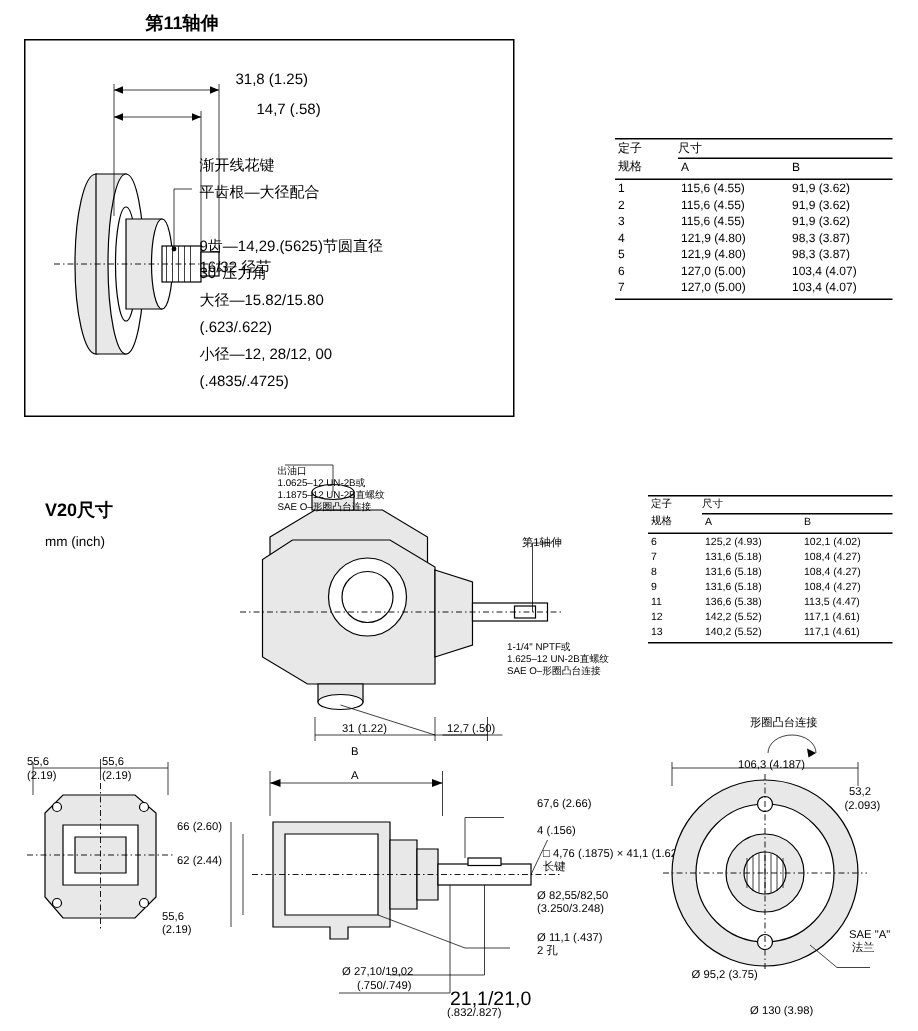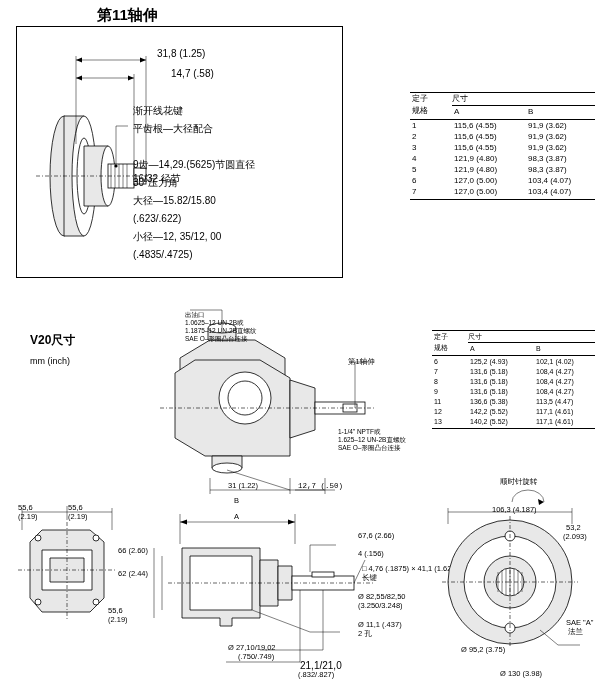--- a/index.html
+++ b/index.html
@@ -14,21 +14,21 @@
   #topFrame{left:16px;top:26px;width:325px;height:250px;border:1px solid #000;background:#fff;}
   svg{position:absolute;overflow:visible;}
   .sf{stroke:#000;stroke-width:0.8;fill:#e8e8e8;}
   .sw{stroke:#000;stroke-width:0.8;fill:#ffffff;}
   .dash{stroke:#000;stroke-width:0.6;fill:none;stroke-dasharray:4,2,1,2;}
   .thin{stroke:#000;stroke-width:0.5;fill:none;}
 </style>
 </head>
 <body>
 
-<div class="tb" style="left:97px;top:10px;font-size:15px;text-align:right;">第11轴伸</div>
+<div class="tb" style="left:97px;top:10px;font-size:12px;text-align:right;">第11轴伸</div>
 
 <div id="topFrame" class="box"></div>
 
 <svg style="left:16px;top:26px;width:325px;height:250px;">
 
   <ellipse class="sf" cx="48" cy="150" rx="14" ry="60"></ellipse>
   <path class="sf" d="M48 90 L68 90 L68 210 L48 210 Z"></path>
   <ellipse class="sw" cx="68" cy="150" rx="12" ry="60"></ellipse>
   <ellipse class="sw" cx="68" cy="150" rx="7" ry="38"></ellipse>
 
@@ -66,21 +66,21 @@
 <div class="t" style="left:125px;top:49px;font-size:10px;margin-left:32px;">31,8 (1.25)</div>
 <div class="t" style="left:133px;top:69px;font-size:10px;margin-left:38px;">14,7 (.58)</div>
 
 <div class="t" style="left:133px;top:106px;font-size:10px;">渐开线花键</div>
 <div class="t" style="left:133px;top:124px;font-size:10px;">平齿根—大径配合</div>
 <div class="t" style="left:133px;top:142px;font-size:10px;margin-top:32px;">16/32 径节</div>
 <div class="t" style="left:133px;top:160px;font-size:10px;">9齿—14,29.(5625)节圆直径</div>
 <div class="t" style="left:133px;top:178px;font-size:10px;">30°压力角</div>
 <div class="t" style="left:133px;top:196px;font-size:10px;">大径—15.82/15.80</div>
 <div class="t" style="left:133px;top:214px;font-size:10px;">(.623/.622)</div>
-<div class="t" style="left:133px;top:232px;font-size:10px;">小径—12, 35/12, 00</div>
+<div class="t" style="left:133px;top:232px;font-size:10px;">小径—12, 28/12, 00</div>
 <div class="t" style="left:133px;top:250px;font-size:10px;">(.4835/.4725)</div>
 
 <div class="abs" style="left:410px;top:92px;width:185px;">
   <div class="ln hl" style="left:0;top:0;width:185px;"></div>
   <div class="t" style="left:42px;top:2px;">尺寸</div>
   <div class="ln hl" style="left:42px;top:13px;width:143px;"></div>
   <div class="t" style="left:2px;top:2px;">定子</div>
   <div class="t" style="left:2px;top:14px;">规格</div>
   <div class="t" style="left:44px;top:15px;">A</div>
   <div class="t" style="left:118px;top:15px;">B</div>
@@ -188,21 +188,21 @@
   <div class="t" style="left:104px;top:77px;font-size:7px;">117,1 (4.61)</div>
 
   <div class="t" style="left:2px;top:87px;font-size:7px;">13</div>
   <div class="t" style="left:38px;top:87px;font-size:7px;">140,2 (5.52)</div>
   <div class="t" style="left:104px;top:87px;font-size:7px;">117,1 (4.61)</div>
 
   <div class="ln hl" style="left:0;top:98px;width:163px;"></div>
 </div>
 
 <div class="t" style="left:228px;top:481px;font-size:7.5px;">31 (1.22)</div>
-<div class="t" style="left:298px;top:481px;font-size:7.5px;font-family:Liberation Mono, monospace;">12,7 (.50)</div>
+<div class="t" style="left:298px;top:481px;font-size:7.5px;">12,7 (.50)</div>
 <svg style="left:150px;top:470px;width:260px;height:30px;">
   <line class="thin" x1="60" y1="20" x2="140" y2="20"></line>
   <line class="thin" x1="145" y1="20" x2="175" y2="20"></line>
   <line class="thin" x1="60" y1="8" x2="60" y2="24"></line>
   <line class="thin" x1="140" y1="8" x2="140" y2="24"></line>
   <line class="thin" x1="175" y1="8" x2="175" y2="24"></line>
 </svg>
 
 <svg style="left:12px;top:520px;width:120px;height:130px;">
   <path class="sf" d="M18 22 L30 10 L78 10 L92 22 L92 78 L78 92 L30 92 L18 78 Z"></path>
@@ -267,24 +267,24 @@
 <div class="t" style="left:358px;top:531px;font-size:7.5px;">67,6 (2.66)</div>
 <div class="t" style="left:358px;top:549px;font-size:7.5px;">4 (.156)</div>
 <div class="t" style="left:362px;top:564px;font-size:7.5px;">□ 4,76 (.1875) × 41,1 (1.62)</div>
 <div class="t" style="left:362px;top:573px;font-size:7.5px;">长键</div>
 <div class="t" style="left:358px;top:592px;font-size:7.5px;">Ø 82,55/82,50</div>
 <div class="t" style="left:358px;top:601px;font-size:7.5px;text-align:right;">(3.250/3.248)</div>
 <div class="t" style="left:358px;top:620px;font-size:7.5px;">Ø 11,1 (.437)</div>
 <div class="t" style="left:358px;top:629px;font-size:7.5px;">2 孔</div>
 <div class="t" style="left:228px;top:643px;font-size:7.5px;">Ø 27,10/19,02</div>
 <div class="t" style="left:238px;top:652px;font-size:7.5px;">(.750/.749)</div>
-<div class="t" style="left:300px;top:661px;font-size:10px;">21,1/21,0</div>
+<div class="t" style="left:300px;top:661px;font-size:13px;">21,1/21,0</div>
 <div class="t" style="left:298px;top:670px;font-size:7.5px;">(.832/.827)</div>
 
-<div class="t" style="left:500px;top:477px;font-size:7.5px;">顺时针旋转</div>
+<div class="t" style="left:500px;top:477px;font-size:7.5px;">形圈凸台连接</div>
 <svg style="left:508px;top:488px;width:40px;height:20px;">
   <path class="thin" d="M4 14 A 16 12 0 0 1 36 14"></path>
   <path d="M36 14 l-6 -3 l1 6 z" fill="#000"></path>
 </svg>
 
 <svg style="left:440px;top:520px;width:150px;height:140px;">
   <circle class="sf" cx="70" cy="62" r="62"></circle>
   <circle class="sw" cx="70" cy="62" r="46"></circle>
   <circle class="sf" cx="70" cy="62" r="26"></circle>
   <circle class="sw" cx="70" cy="62" r="14"></circle>

